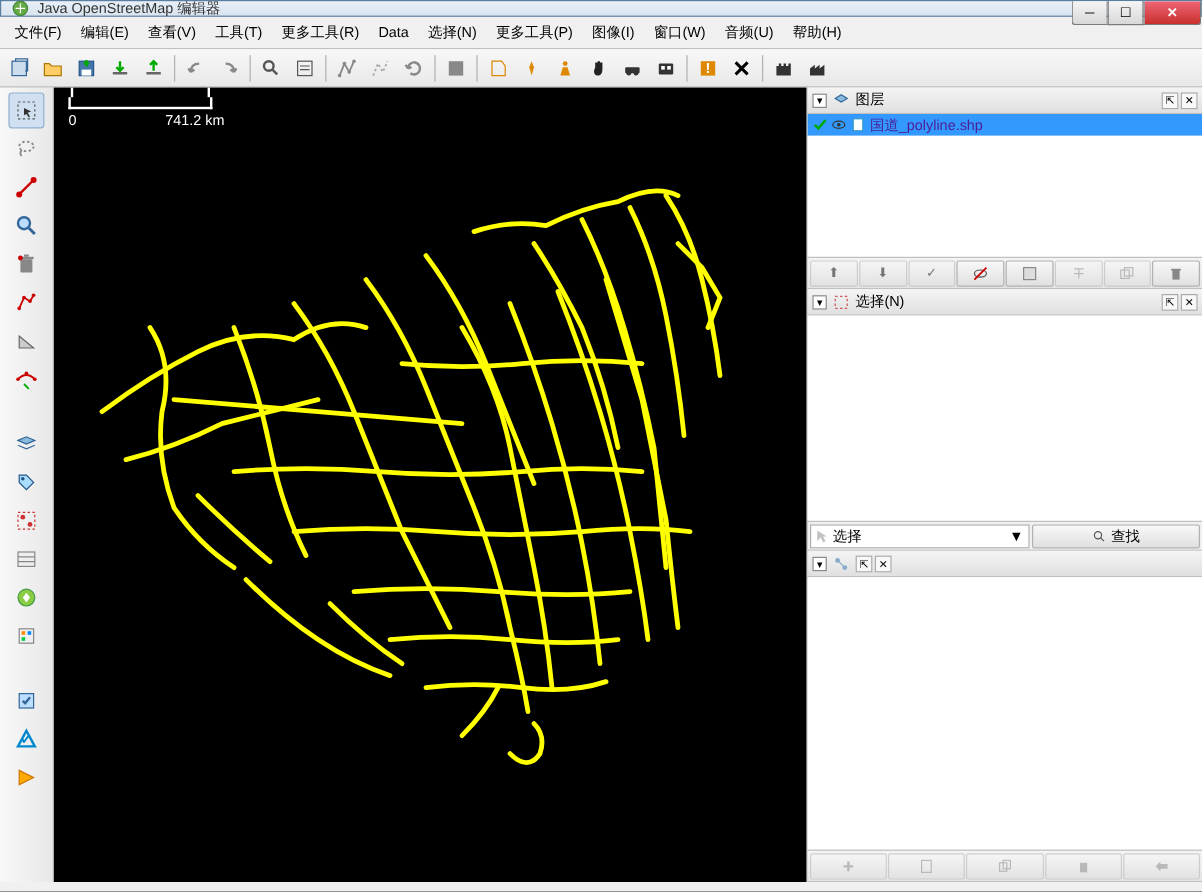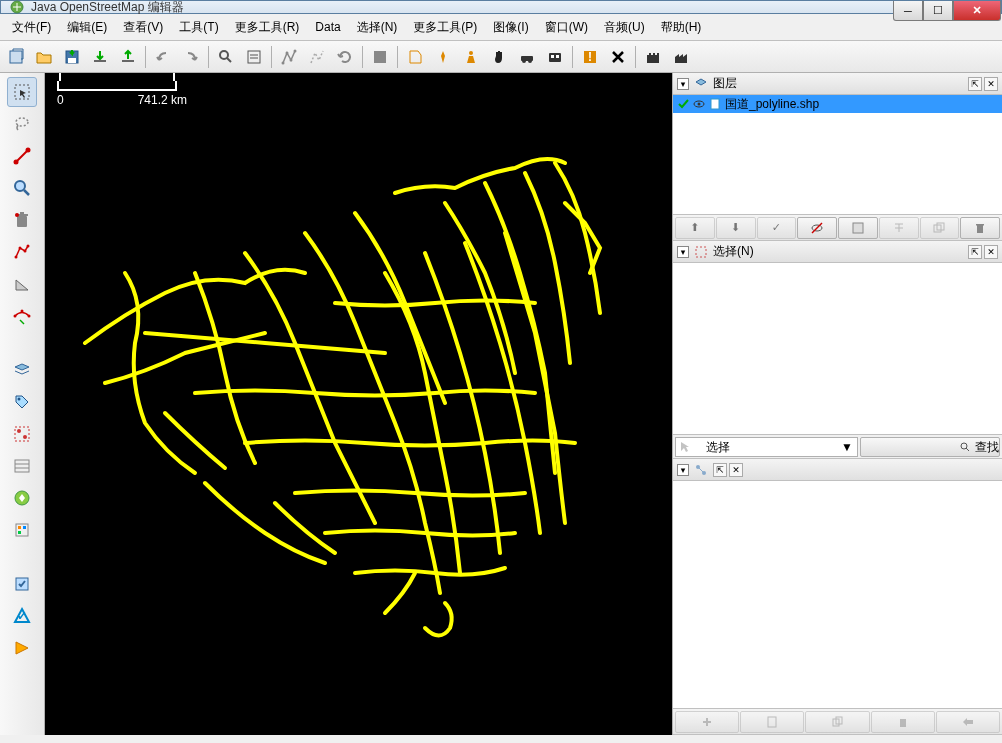--- a/index.html
+++ b/index.html
@@ -42,30 +42,30 @@
 
 .right-panels { width: 330px; background: #f0f0f0; border-left: 1px solid #b0b0b0; display: flex; flex-direction: column; }
 .panel { border-bottom: 1px solid #c0c0c0; display: flex; flex-direction: column; }
 .panel-header { height: 22px; background: linear-gradient(to bottom, #f4f4f4, #e0e0e0); border-bottom: 1px solid #c0c0c0; display: flex; align-items: center; padding: 0 4px; }
 .panel-header .toggle { width: 12px; height: 12px; border: 1px solid #888; display: flex; align-items: center; justify-content: center; font-size: 9px; margin-right: 4px; background: #fff; }
 .panel-header .picon { width: 16px; height: 16px; margin-right: 4px; display:flex;align-items:center;justify-content:center; }
 .panel-header .ptitle { flex: 1; }
 .panel-header .pactions { display: flex; gap: 2px; }
 .panel-header .pact { width: 14px; height: 14px; border: 1px solid #aaa; background: #f8f8f8; font-size: 9px; display:flex;align-items:center;justify-content:center; }
 .panel-body { background: #fff; flex: 1; }
-.layer-item { height: 18px; background: #3399ff; color: #000000; display: flex; align-items: center; padding: 0 4px; gap: 4px; font-family: monospace; }
+.layer-item { height: 18px; background: #3399ff; color: #4c1d95; display: flex; align-items: center; padding: 0 4px; gap: 4px; font-family: monospace; }
 .layer-check { width: 12px; height: 12px; display:flex;align-items:center;justify-content:center; color: #0a0; }
 .layer-eye { width: 12px; height: 12px; }
 .panel-toolbar { height: 26px; background: linear-gradient(to bottom, #f4f4f4, #e4e4e4); border-top: 1px solid #c0c0c0; display: flex; align-items: center; padding: 0 2px; gap: 1px; }
 .pt-btn { flex:1; height: 22px; border: 1px solid #b0b0b0; background: linear-gradient(to bottom, #f8f8f8, #e0e0e0); border-radius: 2px; display:flex;align-items:center;justify-content:center; font-size:11px; }
 .pt-btn.disabled { opacity: 0.5; }
 .sel-toolbar { height: 24px; display:flex; padding: 2px; gap: 2px; border-top: 1px solid #c0c0c0;}
-.sel-combo { flex: 1; height: 20px; border: 1px solid #b0b0b0; background: #fff; display:flex;align-items:center; padding: 0 4px; position:relative;gap:12px; }
+.sel-combo { flex: 1; height: 20px; border: 1px solid #b0b0b0; background: #fff; display:flex;align-items:center; padding: 0 4px; position:relative; }
 .sel-combo .arrow { position:absolute; right:4px; }
-.sel-find { width: 140px; height: 20px; border: 1px solid #b0b0b0; background: linear-gradient(to bottom,#f8f8f8,#e0e0e0); display:flex;align-items:center;justify-content:flex-end; border-radius:2px;}
+.sel-find { width: 140px; height: 20px; border: 1px solid #b0b0b0; background: linear-gradient(to bottom,#f8f8f8,#e0e0e0); display:flex;align-items:center;justify-content:center; border-radius:2px;}
 
 svg { display: block; }
 </style>
 </head>
 <body>
 
 <div class="titlebar">
   <span class="icon">
     <svg width="16" height="16">
         <circle cx="8" cy="8" r="6" fill="#6a4" stroke="#484" stroke-width="1"></circle>

